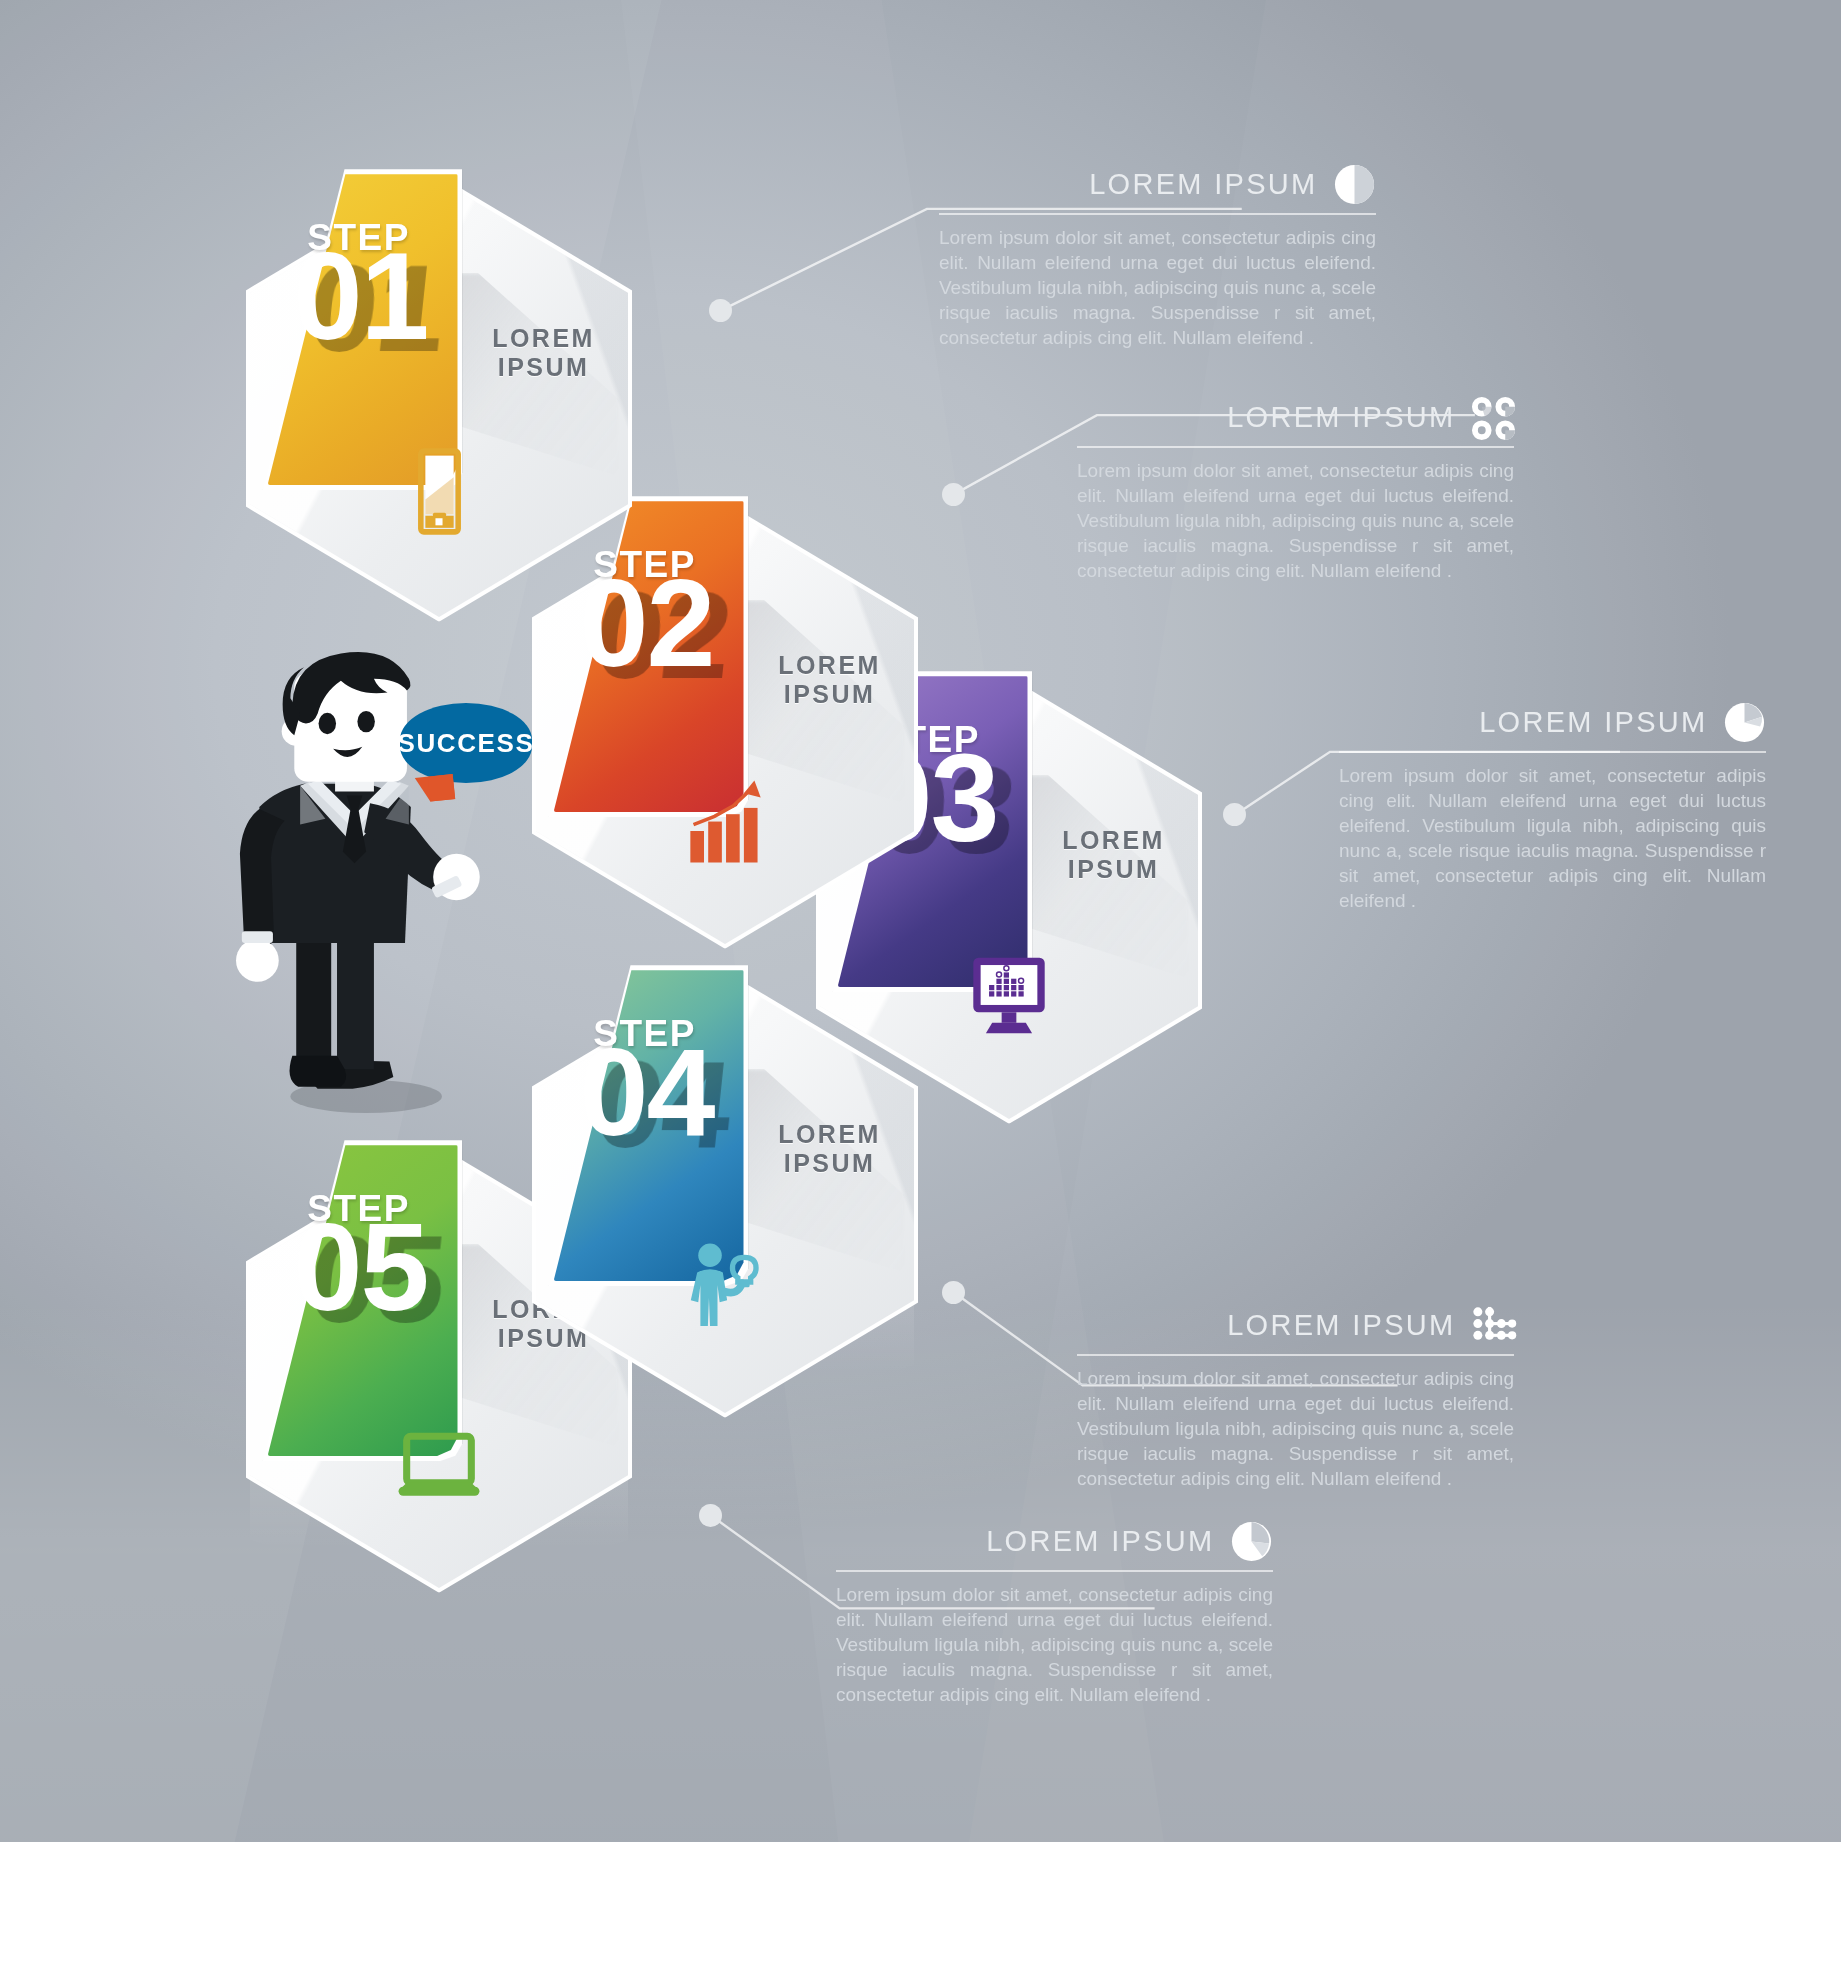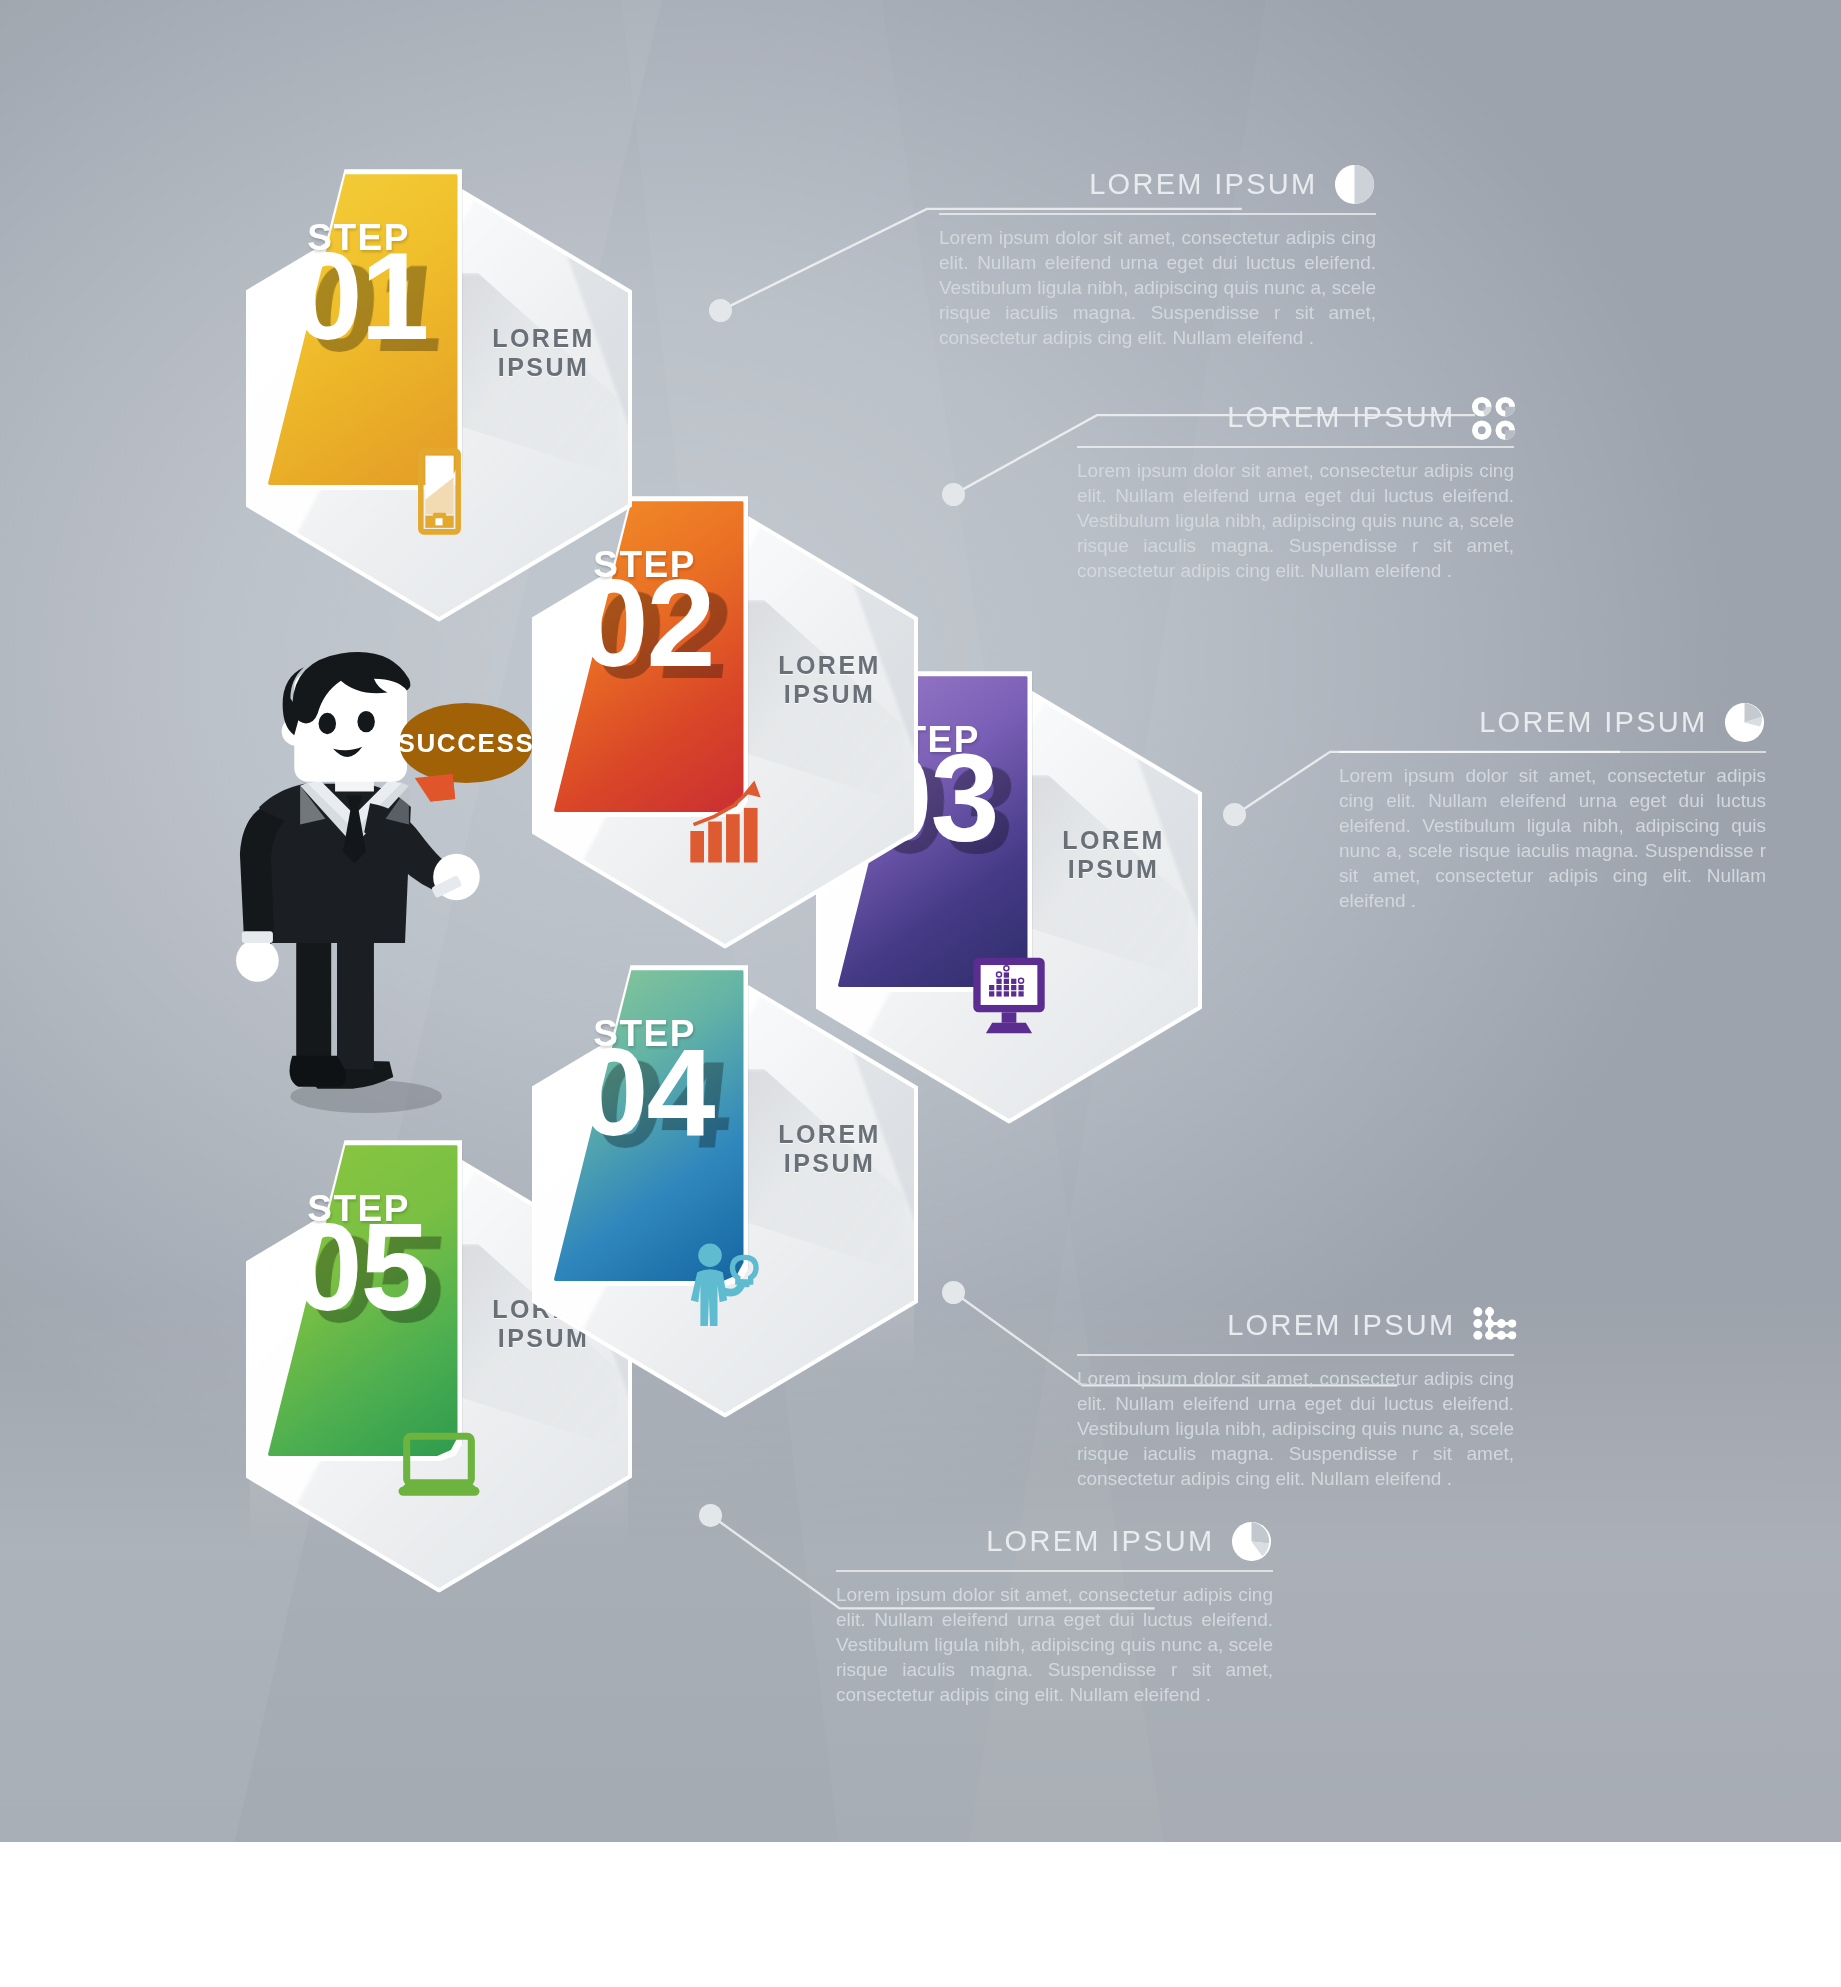--- a/index.html
+++ b/index.html
@@ -186,21 +186,21 @@
   .conn svg { position:absolute; left:0; top:0; overflow:visible; }
 
   
   #guy { position:absolute; left:199px; top:640px; width:311px; height:505px; z-index:9; }
   #guy svg { width:100%; height:100%; overflow:visible; }
 
   .bubble {
     position:absolute; z-index:10;
     left:400px; top:703px;
     width:132px; height:80px;
-    background:#a16207;
+    background:#0369a1;
     border-radius:50% / 46%;
     display:flex; align-items:center; justify-content:center;
   }
   .bubble .btxt {
     color:#ffffff;
     font-family:"Liberation Sans Narrow","Liberation Sans",sans-serif;
     font-size:26px; font-weight:bold; letter-spacing:1.6px;
   }
   .bubble .btail {
     position:absolute; left:15.5px; bottom:-17.5px;

